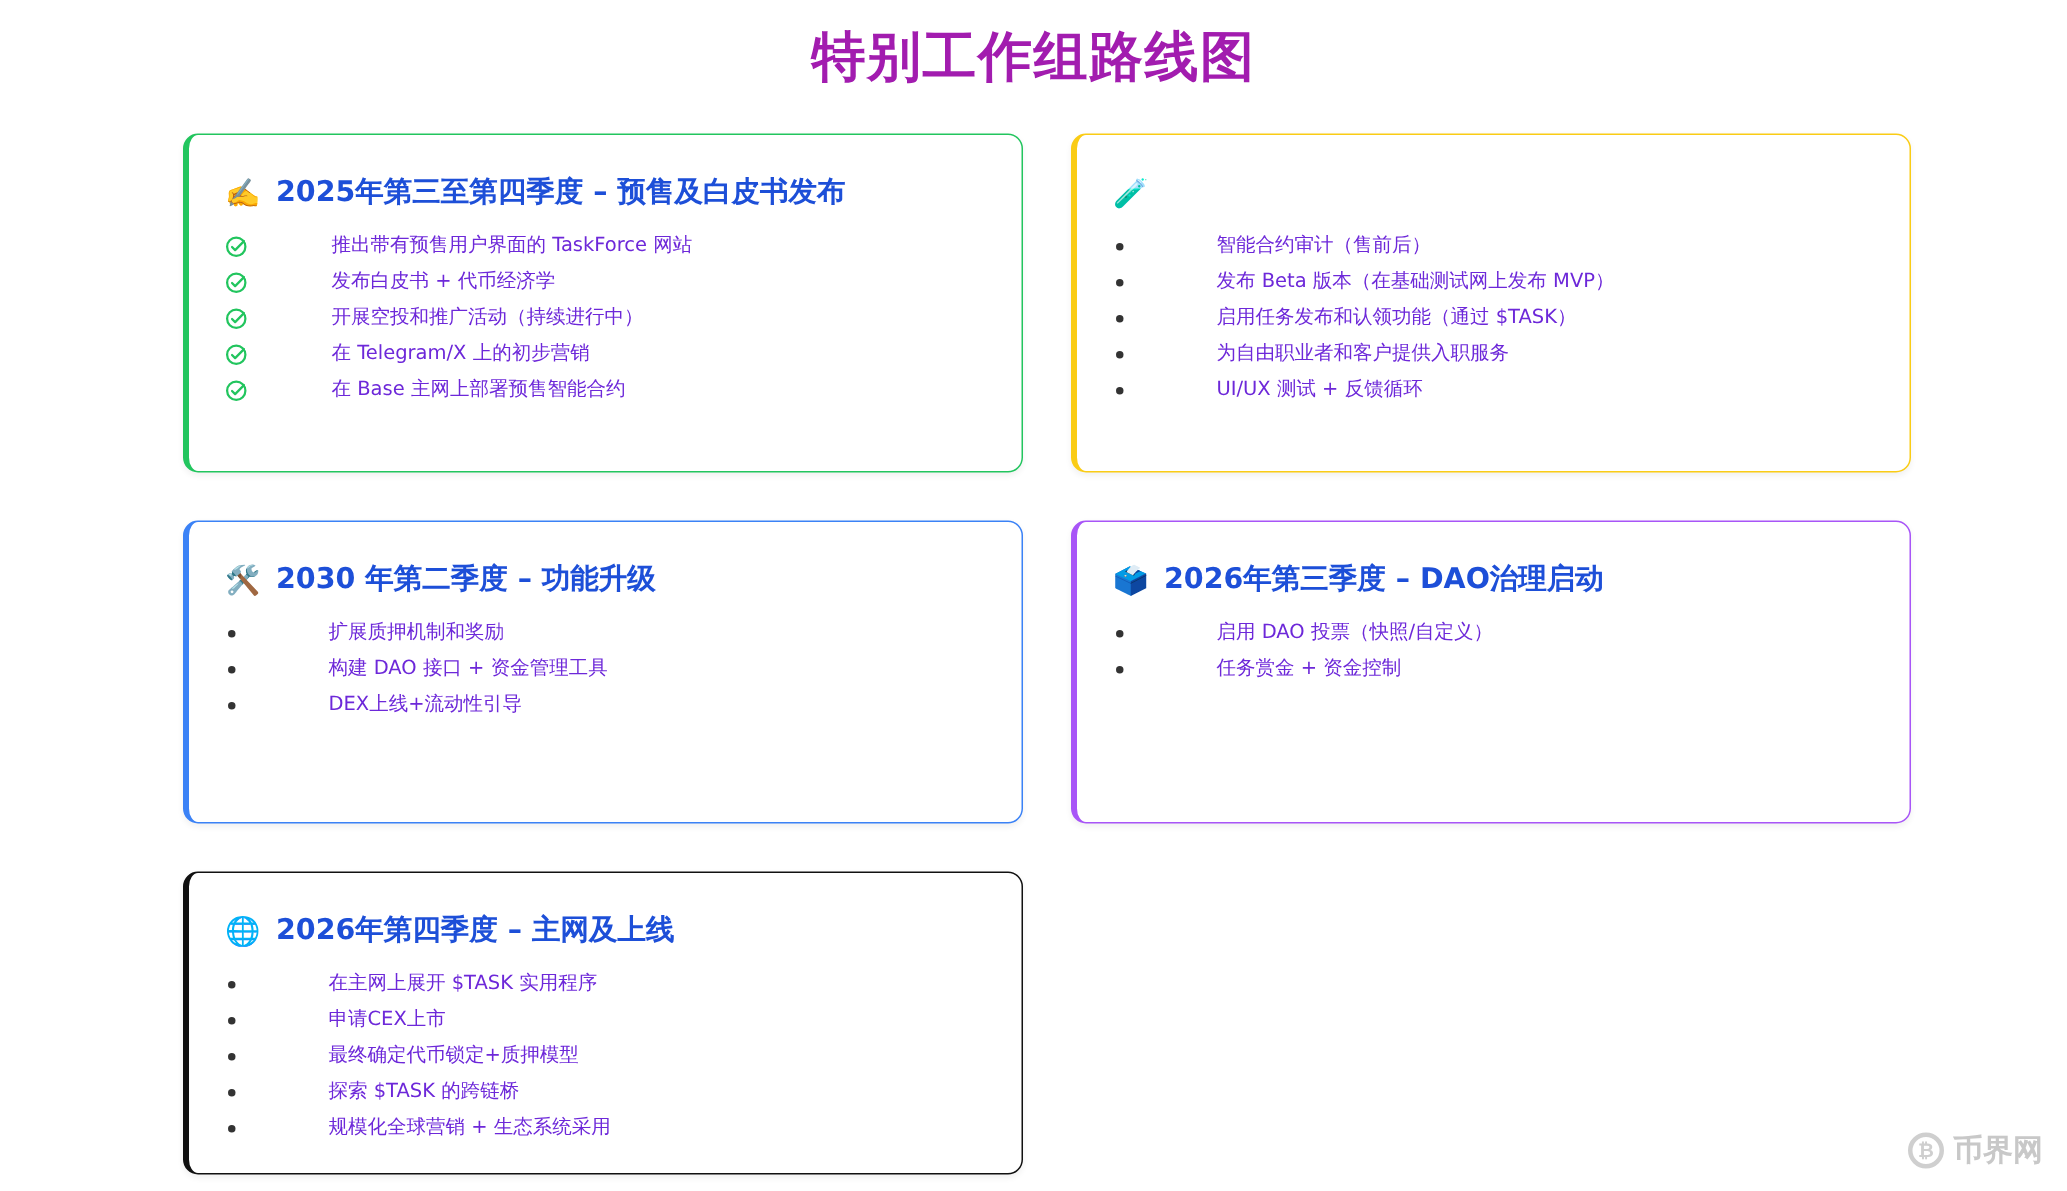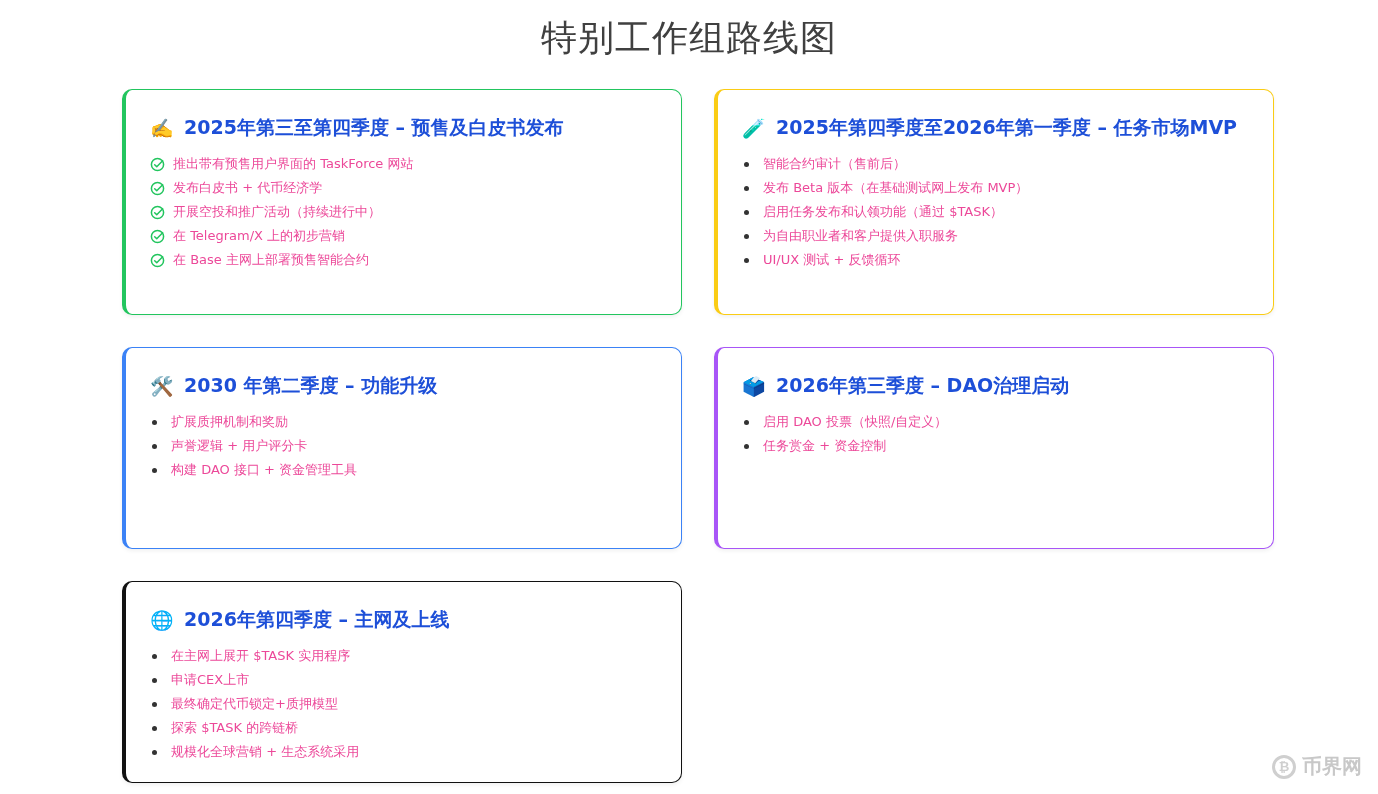--- a/index.html
+++ b/index.html
@@ -3,40 +3,40 @@
 <meta charset="utf-8">
 <style>
   html, body { margin: 0; padding: 0; background: #ffffff; }
   body {
     width: 1378px; height: 794px; position: relative; overflow: hidden;
     font-family: "DejaVu Sans", "Liberation Sans", sans-serif;
     color: #333333;
   }
   .page-title {
     position: absolute; left: 0; right: 0; top: 14px;
-    text-align: center; font-size: 36px; font-weight: normal;
-    color: #404040; letter-spacing: 1px;
+    text-align: center; font-size: 36px; font-weight: bold;
+    color: #a21caf; letter-spacing: 1px;
   }
   .card {
     position: absolute; box-sizing: border-box;
     border: 1px solid #ccc; border-left-width: 4px;
     border-radius: 10px; background: #fff;
     box-shadow: 0 2px 4px rgba(0,0,0,0.06);
     padding: 24px 26px 0 24px;
   }
   .card-title {
     display: flex; align-items: center; gap: 10px;
     font-size: 19px; font-weight: bold; color: #1d4fd8;
     margin: 0 0 10px 0; height: 28px;
   }
   .card-icon { font-size: 19px; width: 24px; text-align: center; }
   ul.items { list-style: none; margin: 0; padding: 0; }
   ul.items li {
     font-size: 13px; line-height: 24px; height: 24px;
-    display: flex; align-items: center; color: #ec4899;
+    display: flex; align-items: center; color: #6d28d9; gap: 48px;
   }
   .bullet {
     width: 5px; height: 5px; border-radius: 50%; background: #333;
     margin: 0 14px 0 2px; flex: 0 0 auto;
   }
   .check { width: 15px; height: 15px; margin-right: 8px; flex: 0 0 auto; }
   .watermark {
     position: absolute; right: 16px; bottom: 14px;
     display: flex; align-items: center; gap: 6px;
     color: #c8c8c8; font-size: 20px; font-weight: bold;
@@ -93,21 +93,20 @@
           <path d="M5 8.2l2.2 2.2L13.5 4" fill="none" stroke="#22c55e" stroke-width="1.6" stroke-linecap="round" stroke-linejoin="round"></path>
         </svg>
       <span>在 Base 主网上部署预售智能合约</span>
     </li>
   </ul>
 </div>
 
 <div class="card" style="left:714px; top:89px; width:560px; height:226px; border-color:#facc15;">
   <div class="card-title">
     <span class="card-icon">🧪</span>
-    <span>2025年第四季度至2026年第一季度 – 任务市场MVP</span>
   </div>
   <ul class="items">
     <li>
         <span class="bullet"></span>
         <span>智能合约审计（售前后）</span>
       </li>
     <li>
         <span class="bullet"></span>
         <span>发布 Beta 版本（在基础测试网上发布 MVP）</span>
       </li>
@@ -131,25 +130,25 @@
     <span class="card-icon">🛠️</span>
     <span>2030 年第二季度 – 功能升级</span>
   </div>
   <ul class="items">
     <li>
         <span class="bullet"></span>
         <span>扩展质押机制和奖励</span>
       </li>
     <li>
         <span class="bullet"></span>
-        <span>声誉逻辑 + 用户评分卡</span>
-      </li>
-    <li>
-        <span class="bullet"></span>
         <span>构建 DAO 接口 + 资金管理工具</span>
+      </li>
+    <li>
+        <span class="bullet"></span>
+        <span>DEX上线+流动性引导</span>
       </li>
   </ul>
 </div>
 
 <div class="card" style="left:714px; top:347px; width:560px; height:202px; border-color:#a855f7;">
   <div class="card-title">
     <span class="card-icon">🗳️</span>
     <span>2026年第三季度 – DAO治理启动</span>
   </div>
   <ul class="items">

